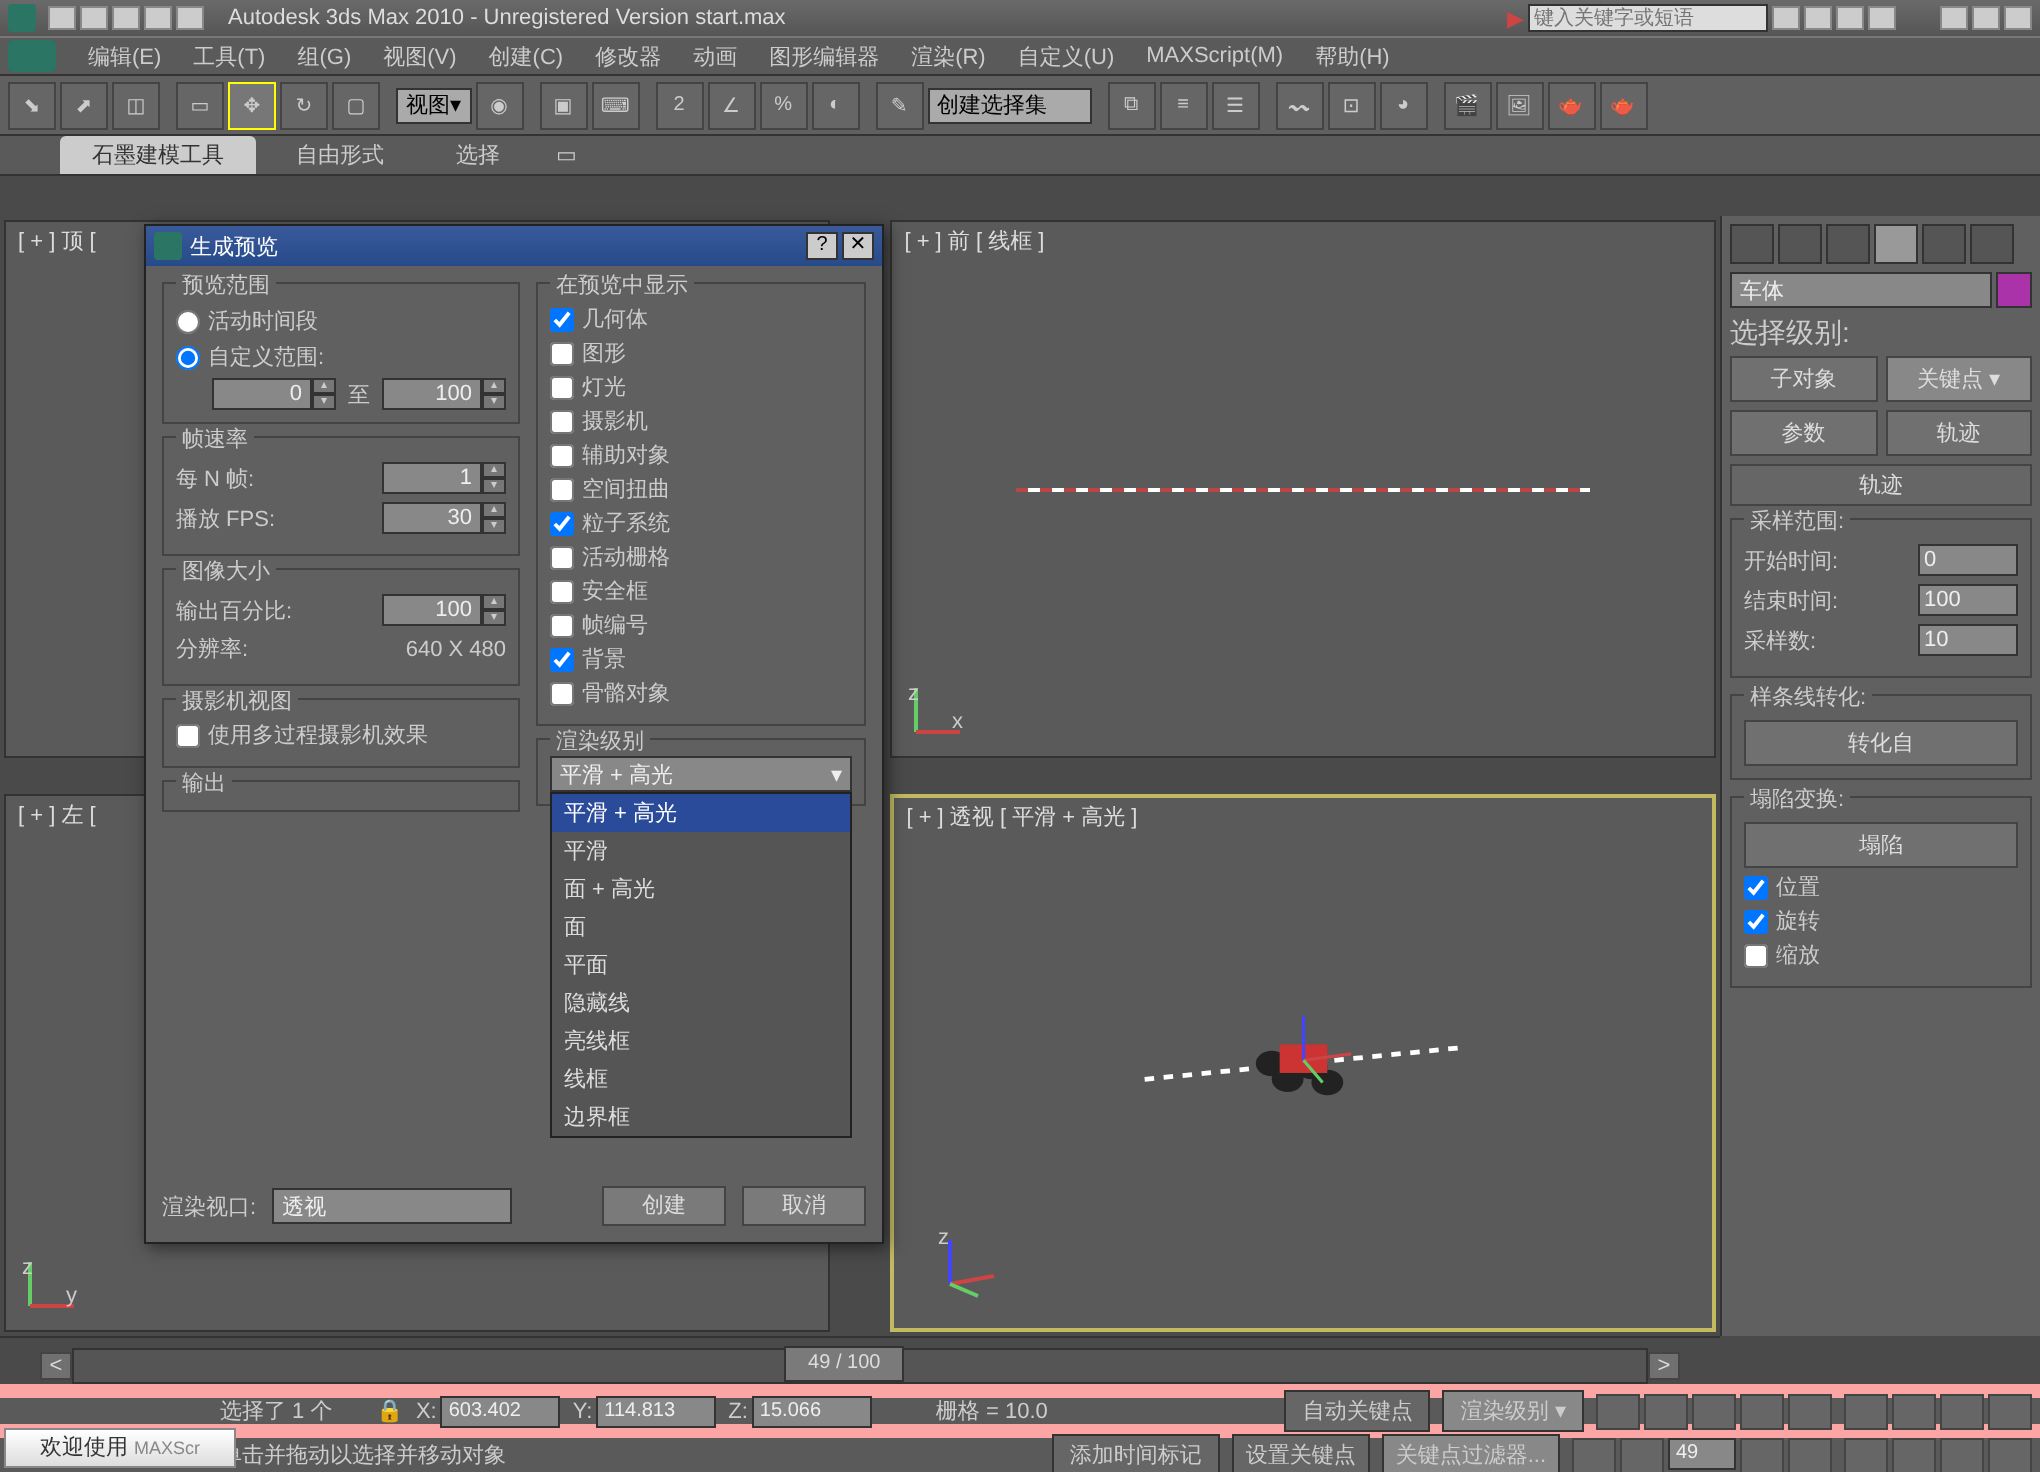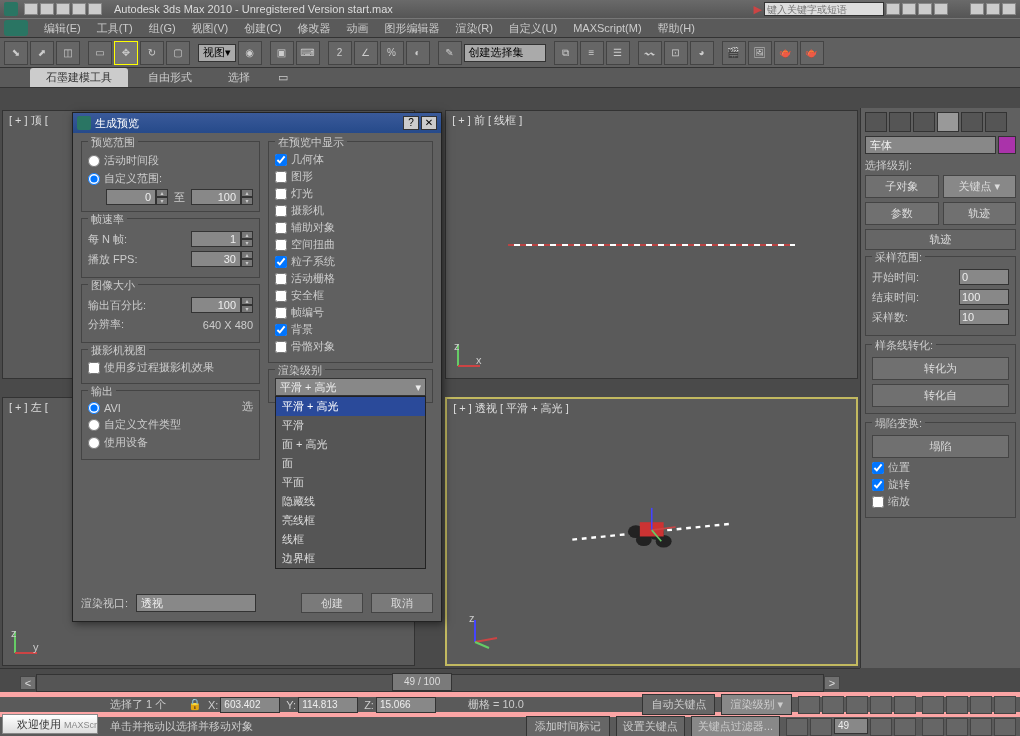--- a/index.html
+++ b/index.html
@@ -26,21 +26,21 @@
 .vp-label { position:absolute; top:2px; left:6px; color:#ddd; font-size:11px; }
 .vp-tl { left:2px; top:2px; width:48%; height:48%; }
 .vp-tr { right:2px; top:2px; width:48%; height:48%; }
 .vp-bl { left:2px; bottom:2px; width:48%; height:48%; }
 .vp-br { right:2px; bottom:2px; width:48%; height:48%; border:2px solid #c2b960; }
 .cmdpanel { width:160px; background:#606060; border-left:1px solid #333; padding:4px; overflow:hidden; }
 .cp-tabs { display:flex; gap:2px; margin-bottom:4px; }
 .cp-tab { width:22px; height:20px; background:#555; border:1px solid #333; }
 .cp-tab.active { background:#999; }
 .cp-input { width:100%; background:#888; border:1px solid #333; height:18px; padding:0 4px; color:#eee; margin-bottom:4px; }
-.cp-label { color:#ccc; font-size:11px; margin:4px 0 2px 0; }
+.cp-label { color:#ccc; font-size:14px; margin:4px 0 2px 0; }
 .cp-row { display:flex; gap:4px; margin-bottom:4px; align-items:center; }
 .cp-btn { flex:1; background:#707070; border:1px solid #444; padding:3px 4px; text-align:center; color:#ddd; font-size:11px; }
 .cp-btn.wide { width:100%; }
 .rollout-header { background:#666; border:1px solid #444; padding:2px; text-align:center; color:#ddd; margin:4px 0; }
 .spinner-in { width:50px; background:#888; border:1px solid #333; height:16px; color:#eee; padding:0 2px; text-align:left; }
 .chk { display:flex; align-items:center; gap:4px; margin:2px 0; color:#ccc; }
 .chk input { width:12px; height:12px; }
 
 .dialog { position:absolute; left:72px; top:112px; width:370px; height:510px; background:#606060; border:1px solid #222; box-shadow:2px 2px 8px rgba(0,0,0,.5); z-index:100; }
 .dlg-title { height:20px; background:linear-gradient(#3a5a9a,#264a8a); color:#fff; display:flex; align-items:center; padding:0 4px; font-weight:normal;justify-content:flex-end; }
@@ -65,24 +65,24 @@
 .dropdown-item.hilite { background:#2a4a9a; color:#fff; }
 .dlg-footer { position:absolute; bottom:8px; left:8px; right:8px; display:flex; align-items:center; gap:8px; }
 .dlg-footer .btn { width:62px; height:20px; background:#7a7a7a; border:1px solid #444; text-align:center; line-height:18px; color:#ddd; }
 .combo-sm { background:#888; border:1px solid #333; height:18px; padding:0 4px; color:#eee; display:flex; align-items:center; width:120px; }
 
 .timeline { position:absolute; left:0; right:160px; bottom:40px; height:28px; background:#4a4a4a; border-top:1px solid #333; display:flex; align-items:center; padding:0 20px; }
 .time-slider { flex:1; height:18px; background:#555; border:1px solid #333; position:relative; }
 .time-thumb { position:absolute; left:49%; top:-2px; width:60px; height:18px; background:#7a7a7a; border:1px solid #333; text-align:center; line-height:16px; color:#ddd; font-size:10px; transform:translateX(-50%); }
 .time-ruler { position:absolute; left:0; right:160px; bottom:24px; height:16px; background:#4a4a4a; display:flex; padding:0 30px; }
 .ruler-tick { flex:1; text-align:center; color:#aaa; font-size:9px; border-left:1px solid #666; }
-.statusbar { position:absolute; left:0; right:0; bottom:0; height:24px; background:#5a5a5a; border-top:5px solid #fca5a5; display:flex; align-items:center; padding:0 4px; gap:6px; color:#ccc; }
+.statusbar { position:absolute; left:0; right:0; bottom:0; height:24px; background:#5a5a5a; border-top:7px solid #fca5a5; display:flex; align-items:center; padding:0 4px; gap:6px; color:#ccc; }
 .statusbar input { background:#888; border:1px solid #333; height:16px; width:60px; color:#eee; padding:0 3px; font-size:10px; }
 .coordbox { display:flex; align-items:center; gap:2px; }
-.welcome { position:absolute; left:2px; bottom:2px; width:96px; height:20px; background:linear-gradient(#fff,#ddd); border:1px solid #888; color:#333; text-align:right; line-height:18px; z-index:5; }
+.welcome { position:absolute; left:2px; bottom:2px; width:116px; height:20px; background:linear-gradient(#fff,#ddd); border:1px solid #888; color:#333; text-align:center; line-height:18px; z-index:5; }
 .playback { display:flex; gap:2px; }
 .play-btn { width:22px; height:18px; background:#666; border:1px solid #444; }
 .axis-gizmo { position:absolute; bottom:8px; left:8px; width:30px; height:30px; }
 .vp-br .axis-gizmo { left:20px; bottom:20px; }
 .vp-tr .objline { position:absolute; top:50%; left:15%; right:15%; height:2px; background:repeating-linear-gradient(90deg,#b44,#b44 6px,#fff 6px,#fff 12px); }
 .vp-br .scene { position:absolute; left:30%; top:35%; width:40%; height:30%; }
 .fill { flex:1; }
 </style>
 </head>
 <body>
@@ -259,21 +259,20 @@
           <span>结束时间:</span>
           <input class="spinner-in" value="100" style="">
         </div>
       <div class="form-row">
           <span>采样数:</span>
           <input class="spinner-in" value="10" style="">
         </div>
     </div>
     <div class="group" style="margin-top:8px">
       <div class="group-title">样条线转化:</div>
-      <div class="cp-btn wide" style="margin-top:4px">转化为</div>
       <div class="cp-btn wide" style="margin-top:4px">转化自</div>
     </div>
     <div class="group" style="margin-top:8px">
       <div class="group-title">塌陷变换:</div>
       <div class="cp-btn wide" style="margin-top:4px">塌陷</div>
       <label class="chk">
           <input type="checkbox" checked="" style="">
           <span>位置</span>
         </label>
       <label class="chk">
@@ -368,37 +367,20 @@
       </div>
       <div class="group">
         <div class="group-title">摄影机视图</div>
         <label class="chk">
             <input type="checkbox" style="">
             <span>使用多过程摄影机效果</span>
           </label>
       </div>
       <div class="group">
         <div class="group-title">输出</div>
-        <div style="display:flex;justify-content:space-between;align-items:flex-start">
-          <div>
-            <label class="radio">
-                <input type="radio" name="r2" checked="" style="">
-                <span>AVI</span>
-              </label>
-            <label class="radio">
-                <input type="radio" name="r2" style="">
-                <span>自定义文件类型</span>
-              </label>
-            <label class="radio">
-                <input type="radio" name="r2" style="">
-                <span>使用设备</span>
-              </label>
-          </div>
-          <span>选</span>
-        </div>
       </div>
     </div>
     <div class="dlg-col">
       <div class="group" style="flex:0 0 auto">
         <div class="group-title">在预览中显示</div>
         <div id="display-checks">
             <label class="chk">
               <input type="checkbox" checked="" style="">
               <span>几何体</span>
             </label>

